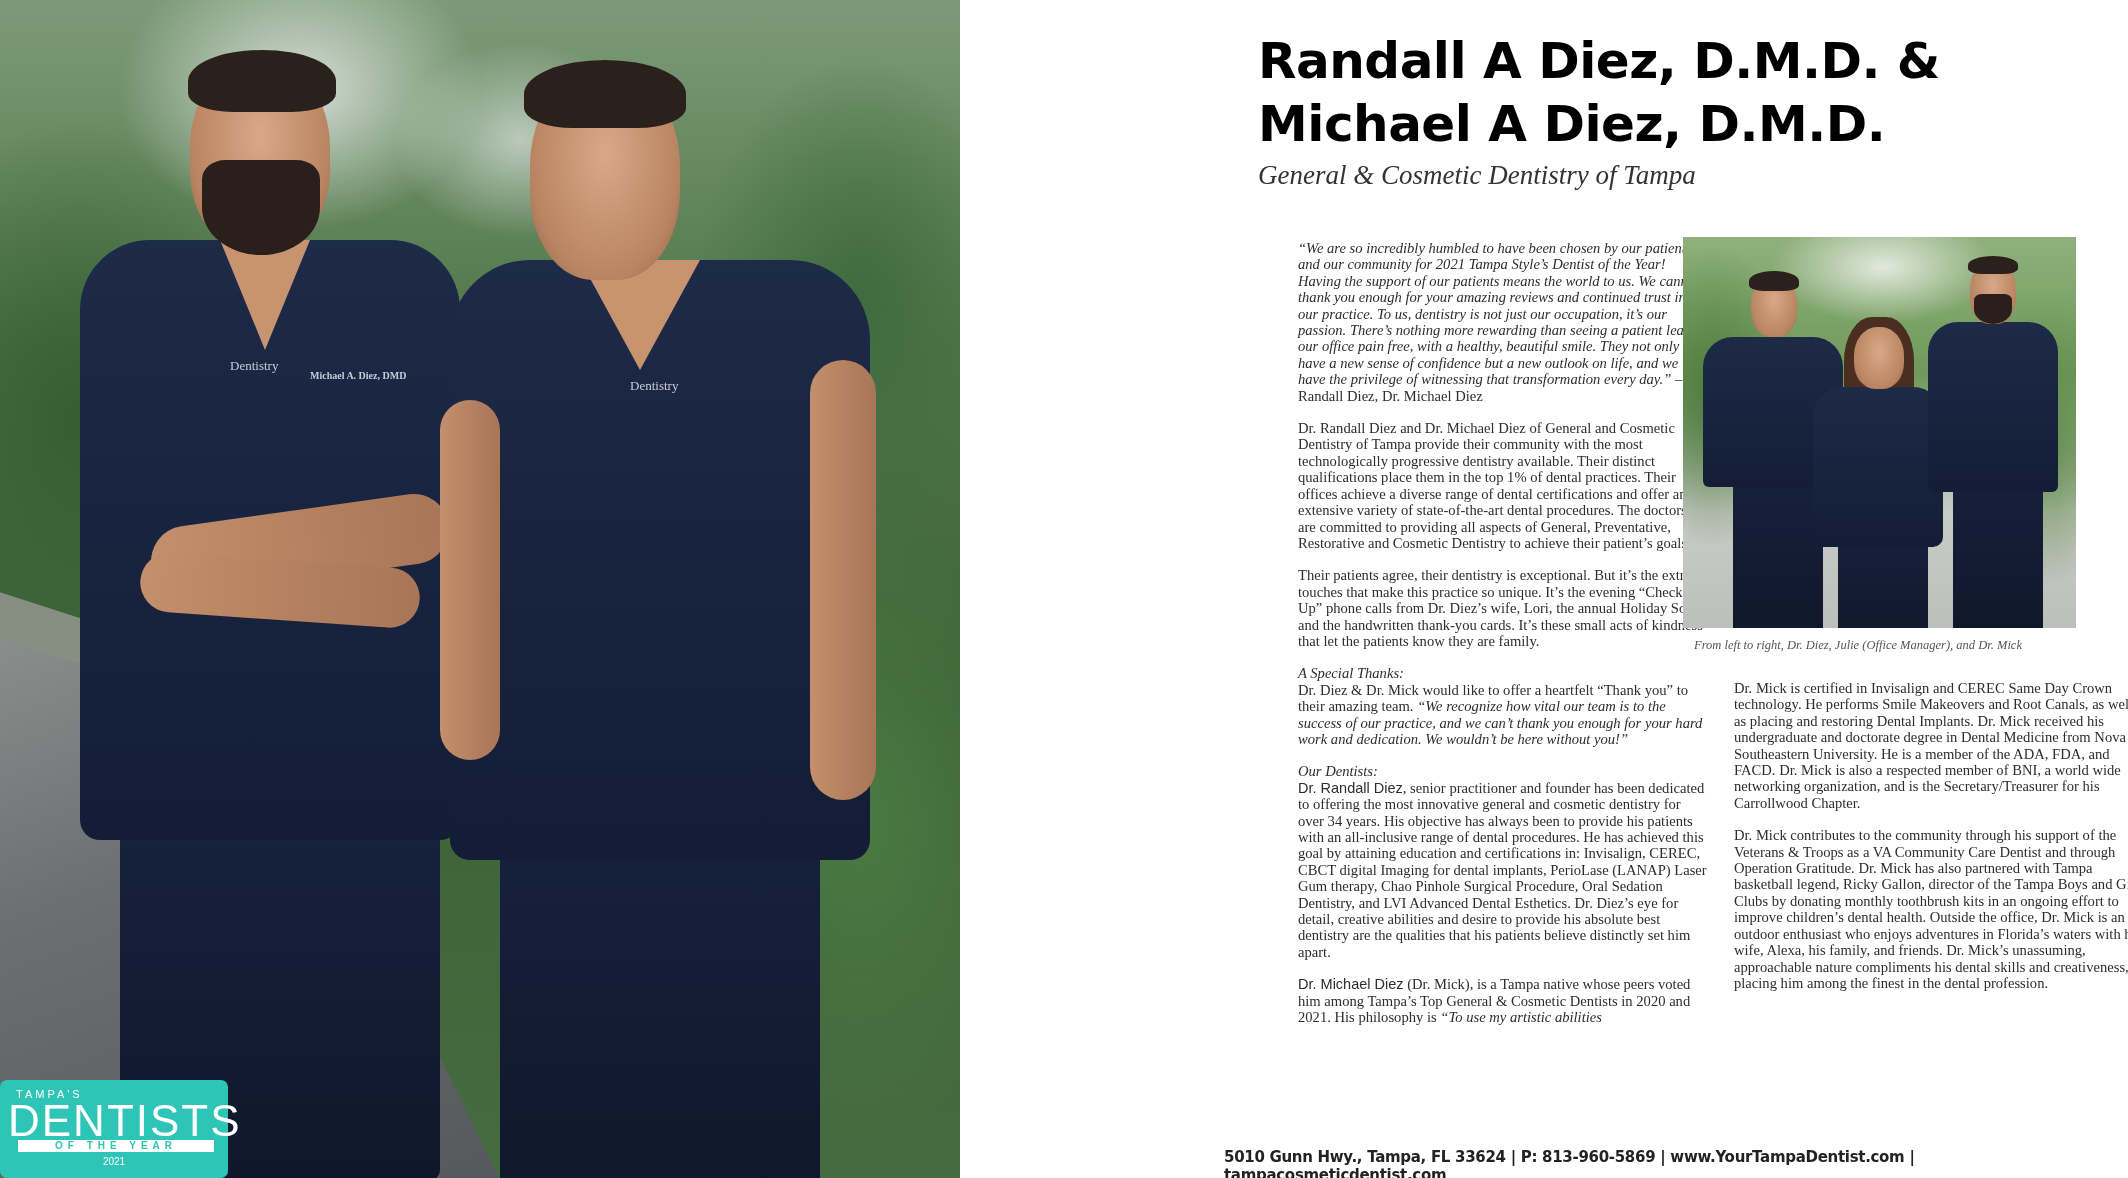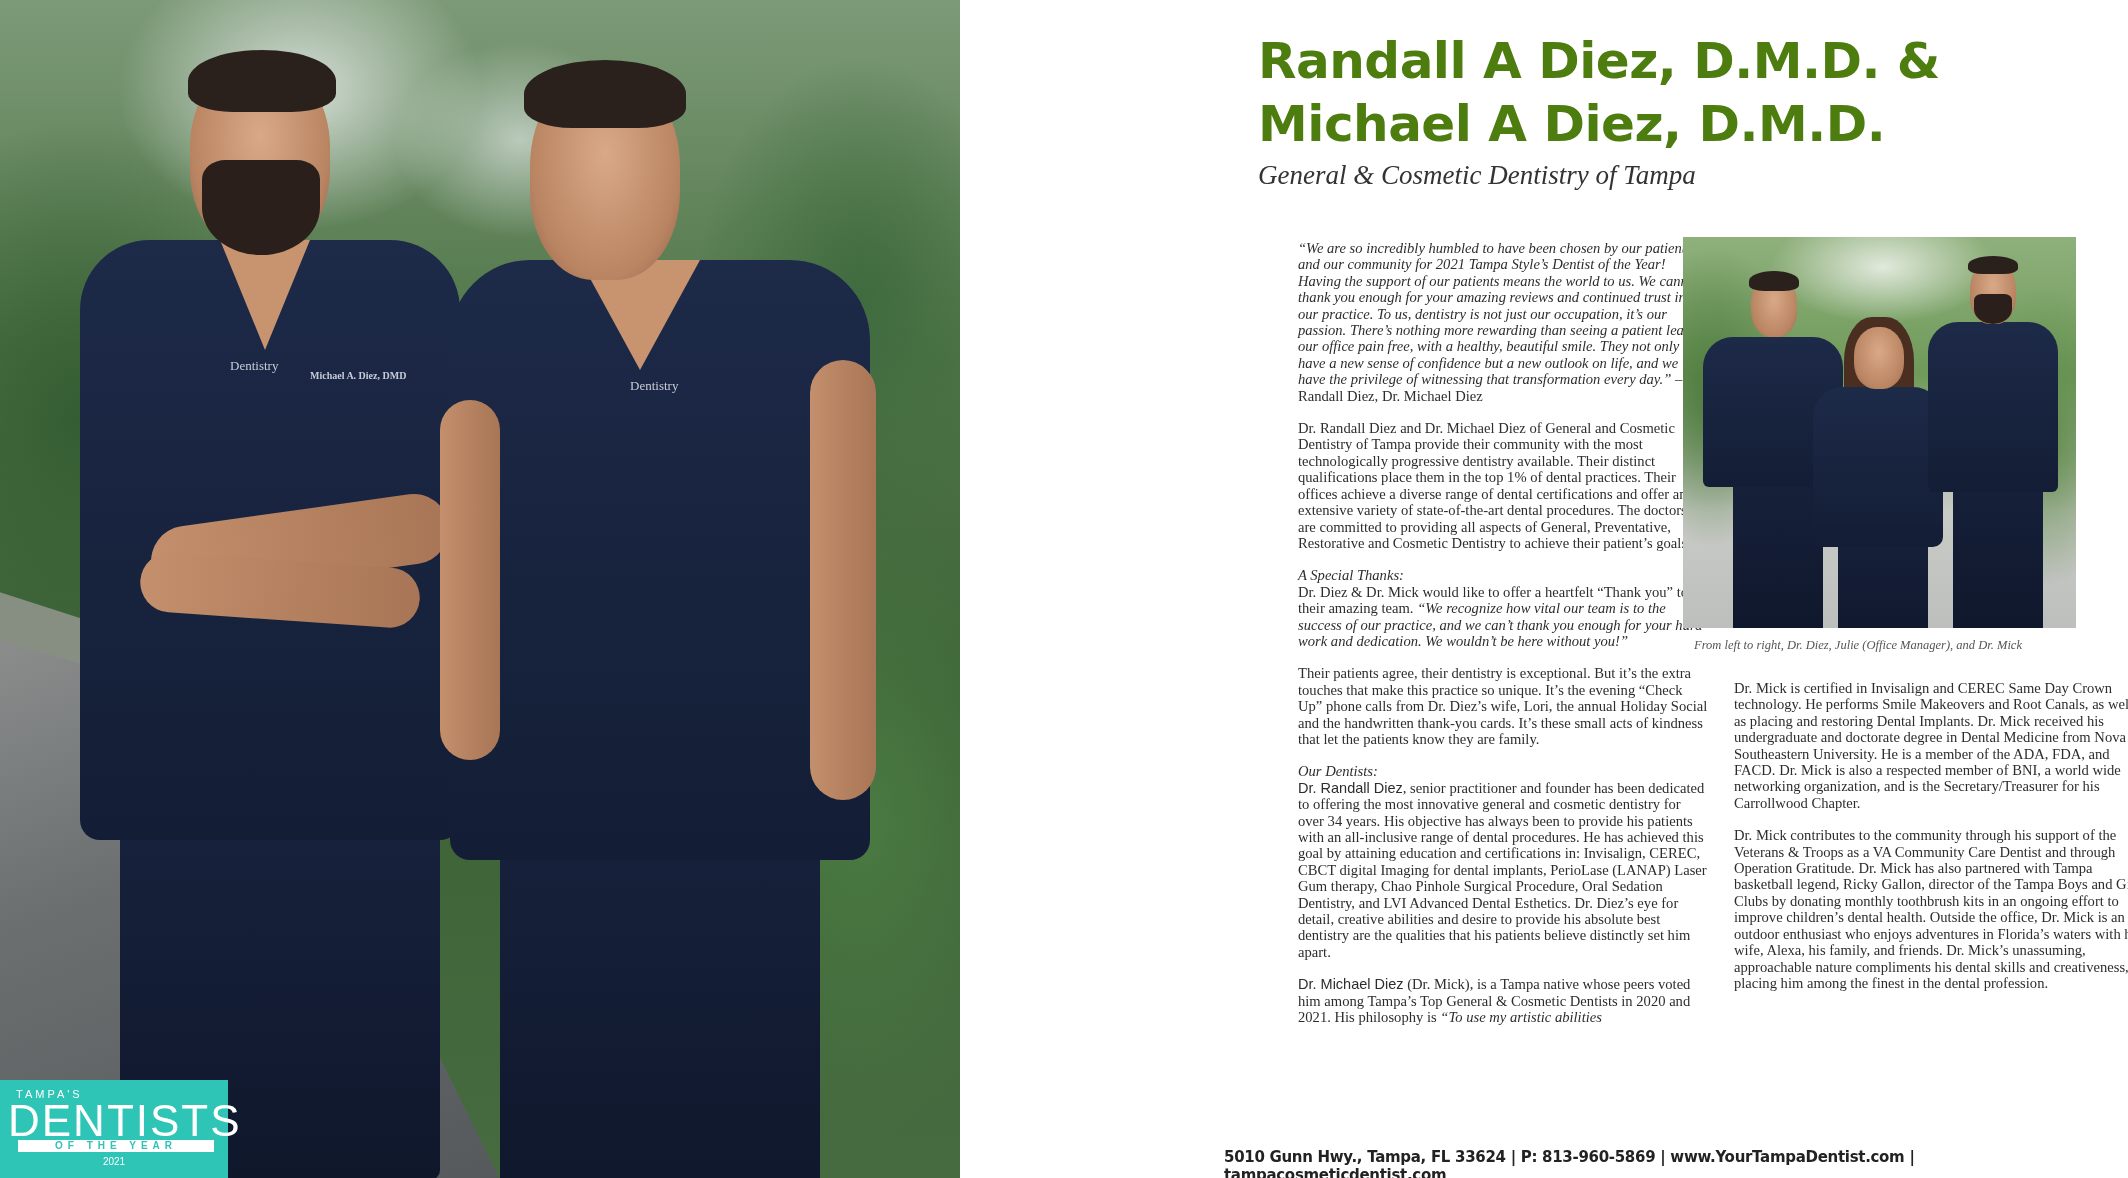--- a/index.html
+++ b/index.html
@@ -40,34 +40,35 @@
   .logo {
     position: absolute; color: #d8deea; font-family: "Liberation Serif", serif;
     font-size: 13px; line-height: 12px; text-align: center; opacity: .9;
   }
 
   
   .badge {
     position: absolute; left: 0; top: 1080px; width: 228px; height: 98px;
     background: #2ec4b6; color: #ffffff; text-align: center;
     font-family: "Liberation Sans", sans-serif;
+    border-radius: 7px;
   }
   .badge .b-top { position: absolute; left: 16px; top: 8px; font-size: 11px; letter-spacing: 3px; }
   .badge .b-main { position: absolute; left: 8px; top: 18px; width: 210px; font-size: 44px; font-weight: 300; letter-spacing: 2px; line-height: 46px; }
   .badge .b-bar {
     position: absolute; left: 18px; top: 60px; width: 196px; height: 12px; background: #ffffff;
     color: #2ec4b6; font-size: 10px; letter-spacing: 5px; line-height: 12px; font-weight: bold;
   }
   .badge .b-year { position: absolute; left: 0; width: 228px; top: 76px; font-size: 10px; }
 
   
   .title {
     position: absolute; left: 1258px; top: 30px; width: 700px;
     font-family: "DejaVu Sans", sans-serif; font-weight: bold; font-size: 50px; line-height: 63px;
-    color: #4d7c0f; letter-spacing: -0.5px;
+    color: #000000; letter-spacing: -0.5px;
   }
   .subtitle {
     position: absolute; left: 1258px; top: 160px;
     font-family: "Liberation Serif", serif; font-style: italic; font-size: 27px; color: #333;
   }
   .col {
     position: absolute; font-family: "Liberation Serif", serif; font-size: 14.6px; line-height: 16.4px; color: #2d2d2d; margin-left: 40px;
   }
   .col-left { left: 1258px; top: 240px; width: 410px; }
   .col-right { left: 1694px; top: 680px; width: 412px; }
@@ -136,25 +137,25 @@
   <span>Randall A Diez, D.M.D. &amp;</span><br>
   <span>Michael A Diez, D.M.D.</span>
 </h1>
 <div class="subtitle">General &amp; Cosmetic Dentistry of Tampa</div>
 
 <div class="col col-left">
   <p>
     <span class="it">“We are so incredibly humbled to have been chosen by our patients and our community for 2021 Tampa Style’s Dentist of the Year! Having the support of our patients means the world to us. We cannot thank you enough for your amazing reviews and continued trust in our practice. To us, dentistry is not just our occupation, it’s our passion. There’s nothing more rewarding than seeing a patient leave our office pain free, with a healthy, beautiful smile. They not only have a new sense of confidence but a new outlook on life, and we have the privilege of witnessing that transformation every day.”</span><span> – Dr. Randall Diez, Dr. Michael Diez</span>
   </p>
   <p>Dr. Randall Diez and Dr. Michael Diez of General and Cosmetic Dentistry of Tampa provide their community with the most technologically progressive dentistry available. Their distinct qualifications place them in the top 1% of dental practices. Their offices achieve a diverse range of dental certifications and offer an extensive variety of state-of-the-art dental procedures. The doctors are committed to providing all aspects of General, Preventative, Restorative and Cosmetic Dentistry to achieve their patient’s goals.</p>
+  <p>Their patients agree, their dentistry is exceptional. But it’s the extra touches that make this practice so unique. It’s the evening “Check Up” phone calls from Dr. Diez’s wife, Lori, the annual Holiday Social and the handwritten thank-you cards. It’s these small acts of kindness that let the patients know they are family.</p>
   <p>
     <span class="it">A Special Thanks:</span><br>
     <span>Dr. Diez &amp; Dr. Mick would like to offer a heartfelt “Thank you” to their amazing team. </span><span class="it">“We recognize how vital our team is to the success of our practice, and we can’t thank you enough for your hard work and dedication. We wouldn’t be here without you!”</span>
   </p>
-  <p>Their patients agree, their dentistry is exceptional. But it’s the extra touches that make this practice so unique. It’s the evening “Check Up” phone calls from Dr. Diez’s wife, Lori, the annual Holiday Social and the handwritten thank-you cards. It’s these small acts of kindness that let the patients know they are family.</p>
   <p>
     <span class="it">Our Dentists:</span><br>
     <span class="strong-name">Dr. Randall Diez</span><span>, senior practitioner and founder has been dedicated to offering the most innovative general and cosmetic dentistry for over 34 years. His objective has always been to provide his patients with an all-inclusive range of dental procedures. He has achieved this goal by attaining education and certifications in: Invisalign, CEREC, CBCT digital Imaging for dental implants, PerioLase (LANAP) Laser Gum therapy, Chao Pinhole Surgical Procedure, Oral Sedation Dentistry, and LVI Advanced Dental Esthetics. Dr. Diez’s eye for detail, creative abilities and desire to provide his absolute best dentistry are the qualities that his patients believe distinctly set him apart.</span>
   </p>
   <p>
     <span class="strong-name">Dr. Michael Diez</span><span> (Dr. Mick), is a Tampa native whose peers voted him among Tampa’s Top General &amp; Cosmetic Dentists in 2020 and 2021. His philosophy is </span><span class="it">“To use my artistic abilities</span>
   </p>
 </div>
 
 <div class="team">

